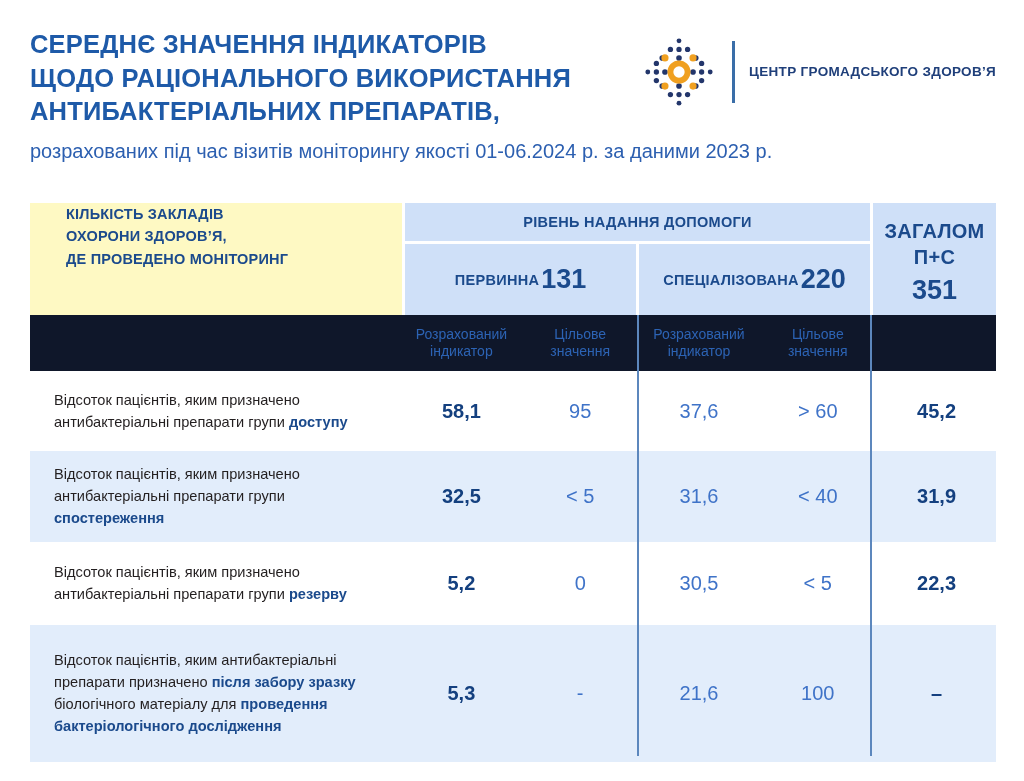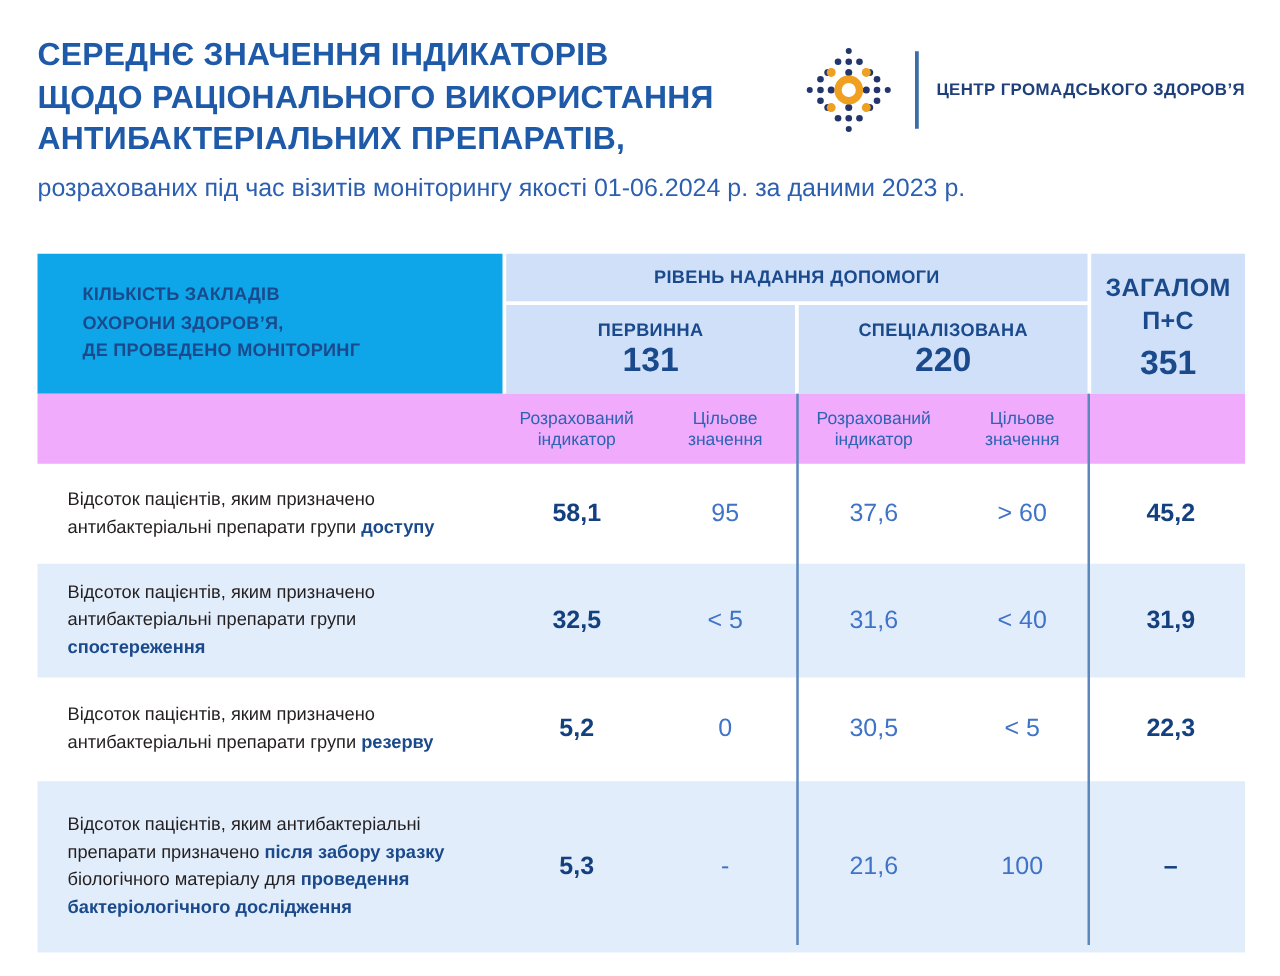--- a/index.html
+++ b/index.html
@@ -90,23 +90,23 @@
 
   
   .thead {
     display: flex;
     align-items: stretch;
     gap: 3px;
     height: 112px;
   }
   .th-left {
     flex: 0 0 372px;
-    background: #0ea5e9;
-    display: flex;
-    align-items: center;
+    background: #fef9c3;
+    display: flex;
+    align-items: flex-start;
     padding-left: 36px;
     box-sizing: border-box;
   }
   .th-left-text {
     font-size: 14.5px;
     font-weight: bold;
     line-height: 1.55;
     color: #1b4a8c;
     letter-spacing: 0.2px;
     text-transform: uppercase;
@@ -133,21 +133,21 @@
   }
   .th-mid-bot {
     flex: 1;
     display: flex;
     gap: 3px;
   }
   .th-level {
     flex: 1;
     background: #cfe0f8;
     display: flex;
-    flex-direction: column;
+    flex-direction: row;
     align-items: center;
     justify-content: center;
     gap: 2px;
   }
   .th-level .lvl-name {
     font-size: 14.5px;
     font-weight: bold;
     letter-spacing: 0.3px;
     color: #1b4a8c;
     text-transform: uppercase;
@@ -185,21 +185,21 @@
     font-weight: bold;
     color: #1b4a8c;
     line-height: 1;
     margin-top: 4px;
   }
 
   
   .subhead {
     display: flex;
     height: 56px;
-    background: #f0abfc;
+    background: #0f172a;
     position: relative;
   }
   .sh-left { flex: 0 0 372px; }
   .sh-cell {
     flex: 1;
     display: flex;
     align-items: center;
     justify-content: center;
     text-align: center;
     font-size: 14px;

